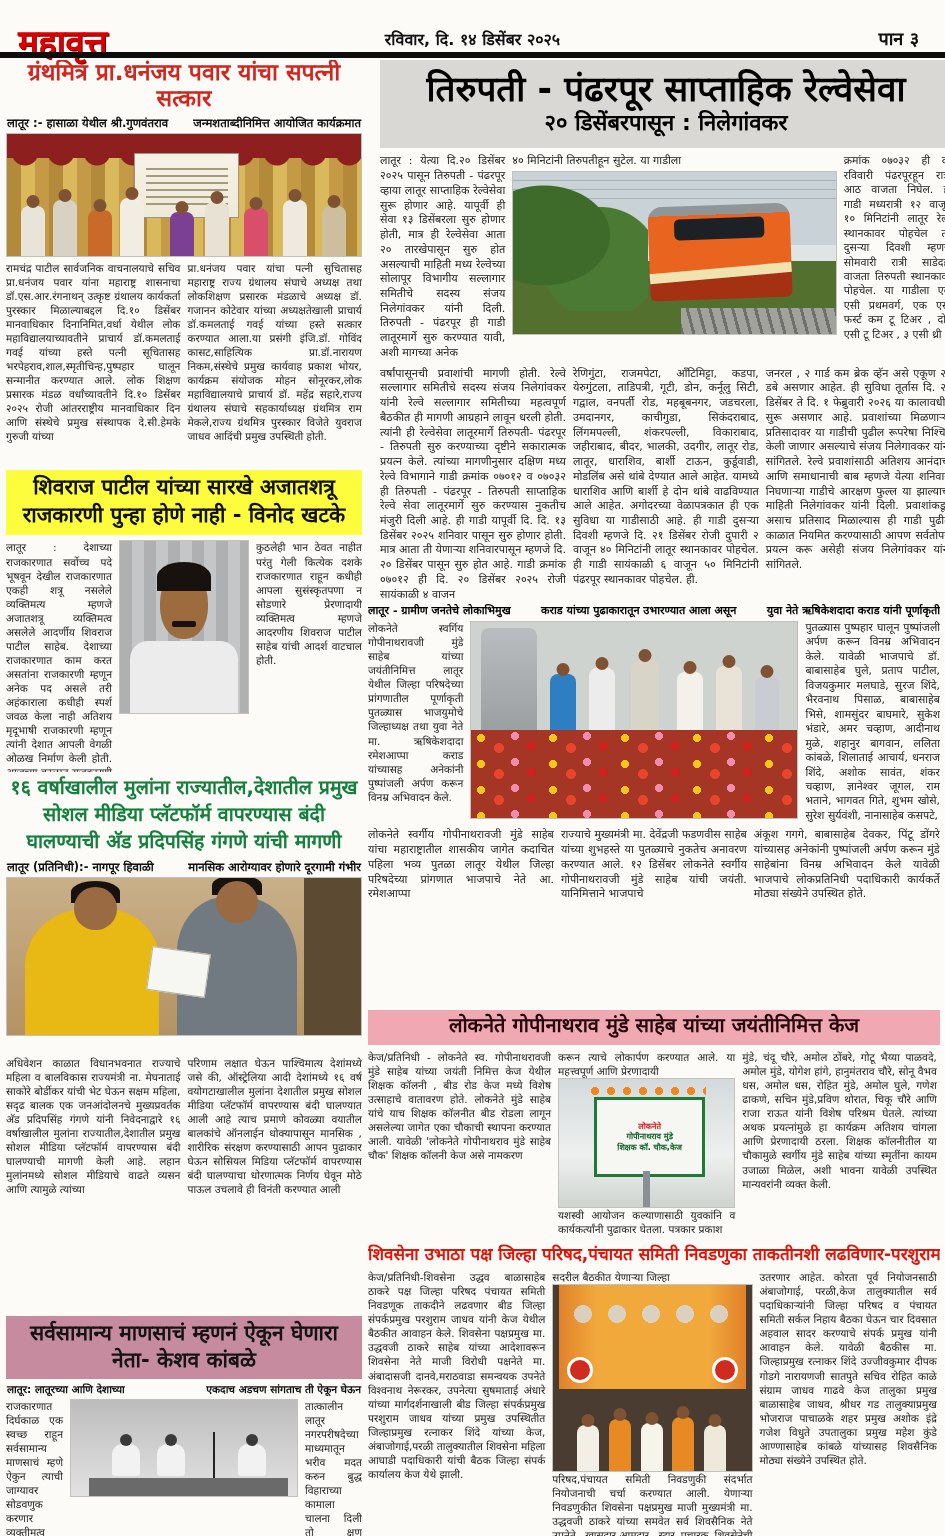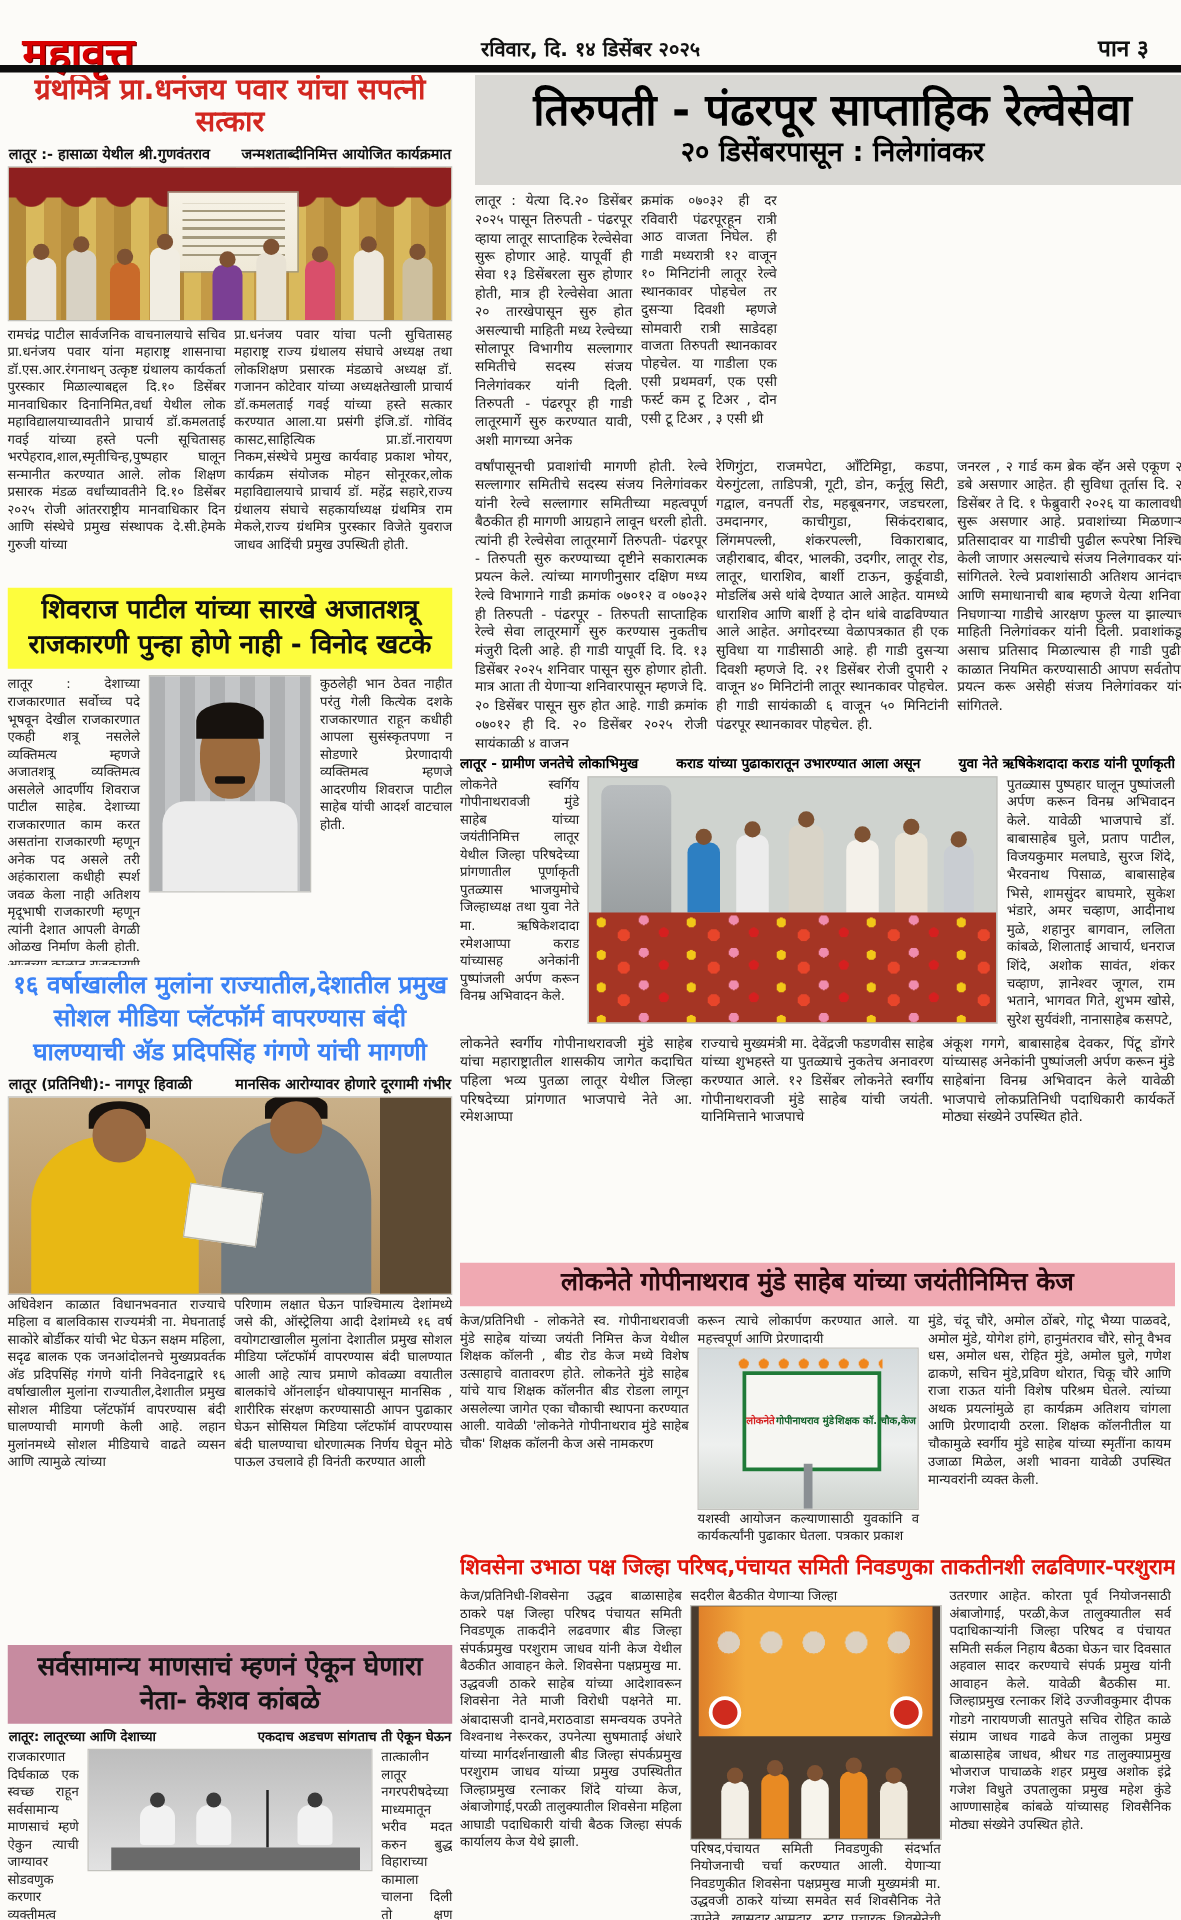--- a/index.html
+++ b/index.html
@@ -48,21 +48,21 @@
   
   #art-shivraj{left:6px;top:470px;width:356px;height:302px;}
   #art-shivraj .hl{background:#fdfd3d;color:#101010;font-size:21px;line-height:1.32;padding:4px 2px 6px;}
   .photo-portrait{width:128px;height:172px;flex:none;background:repeating-linear-gradient(90deg,#aeb0b2 0 12px,#c4c6c8 12px 24px);}
   .p-body{position:absolute;bottom:0;left:8%;width:84%;height:42%;background:#ececec;border-radius:18px 18px 0 0;}
   .p-head{position:absolute;top:17%;left:31%;width:38%;height:40%;background:#9c6b3e;border-radius:46%;}
   .p-hair{position:absolute;top:12%;left:29%;width:42%;height:17%;background:#17120e;border-radius:50% 50% 0 0;}
   .p-mus{position:absolute;top:46%;left:41%;width:18%;height:4%;background:#17120e;border-radius:2px;}
   
   #art-social{left:6px;top:775px;width:356px;height:483px;}
-  #art-social .hl{color:#3b82f6;font-size:19.5px;line-height:1.38;}
+  #art-social .hl{color:#15803d;font-size:19.5px;line-height:1.38;}
   .photo-social{height:157px;background:linear-gradient(#c9b089,#b49263);}
   .s-door{position:absolute;right:0;top:0;width:16%;height:100%;background:#5d4a33;}
   .s-woman{position:absolute;bottom:0;left:5%;width:38%;height:80%;background:#e8b814;border-radius:45% 40% 0 0;}
   .s-whead{position:absolute;top:6%;left:19%;width:12%;height:27%;background:#9a6a42;border-radius:50%;}
   .s-whair{position:absolute;top:2%;left:18%;width:14%;height:14%;background:#17120e;border-radius:50% 50% 0 0;}
   .s-man{position:absolute;bottom:0;right:18%;width:34%;height:88%;background:#707a80;border-radius:40% 45% 0 0;}
   .s-mhead{position:absolute;top:2%;right:29%;width:12%;height:27%;background:#9a6a42;border-radius:50%;}
   .s-mhair{position:absolute;top:-2%;right:28%;width:14%;height:13%;background:#17120e;border-radius:50% 50% 0 0;}
   .s-paper{position:absolute;left:40%;top:46%;width:16%;height:27%;background:#f6f6f2;border:1px solid #b5b2a6;transform:rotate(8deg);}
   
@@ -85,21 +85,21 @@
                            radial-gradient(circle 4px at 60px 16px,#d61f1f 98%,transparent);
           background-size:72px 26px;}
   .dl3{display:flex;justify-content:space-between;font-weight:bold;font-size:11px;margin:2px 0 4px;}
   
   #art-kej{left:368px;top:1010px;width:572px;height:231px;}
   .kej-hlblock{background:#f0a9b2;color:#27090d;padding:3px 0 7px;}
   .kej-hlblock .l1{font-size:20px;line-height:1.25;}
   .kej-hlblock .l2{font-size:21px;line-height:1.25;}
   .photo-sign{height:128px;background:linear-gradient(#d4dadc,#eef0ef 60%,#cfd4cf);}
   .g-board{position:absolute;left:20%;top:14%;width:60%;height:58%;background:#f6f6f2;border:3px solid #1f7a38;
-           display:flex;flex-direction:row;align-items:center;gap:1px;}
+           display:flex;flex-direction:column;align-items:center;justify-content:center;gap:1px;}
   .g-board span{font-size:8px;font-weight:bold;line-height:1.2;white-space:nowrap;}
   .g-l1{color:#d41f1f;} .g-l2,.g-l3{color:#14622b;}
   .g-garland{position:absolute;left:16%;top:5%;width:68%;height:10%;
              background:radial-gradient(circle 4px at 8px 5px,#f0861c 98%,transparent);background-size:16px 12px;background-repeat:repeat-x;}
   .g-pole{position:absolute;left:48%;top:72%;width:4%;height:28%;background:#8a8f93;}
   
   #art-shivsena{left:368px;top:1243px;width:572px;height:293px;}
   #art-shivsena .hl{color:#e0150a;font-size:17px;line-height:1.3;white-space:nowrap;}
   .photo-sena{height:186px;background:#4a3c30;}
   .v-banner{position:absolute;top:0;left:3%;right:3%;height:56%;background:linear-gradient(90deg,#e0812a,#f2a93c 20% 80%,#e0812a);}
@@ -147,20 +147,32 @@
     </div>
   </section>
 
   <section class="art" id="art-train">
     <div class="train-hlblock">
       <h2 class="hl l1">तिरुपती - पंढरपूर  साप्ताहिक रेल्वेसेवा</h2>
       <h2 class="hl l2">२० डिसेंबरपासून  : निलेगांवकर</h2>
     </div>
     <div class="row" style="margin-top:6px;">
       <div class="bt" style="width:22%;font-size:11px;">लातूर : येत्या दि.२० डिसेंबर २०२५ पासून तिरुपती - पंढरपूर व्हाया लातूर साप्ताहिक रेल्वेसेवा सुरू होणार आहे. यापूर्वी ही सेवा १३ डिसेंबरला सुरु होणार होती, मात्र ही रेल्वेसेवा आता २० तारखेपासून सुरु होत असल्याची माहिती मध्य रेल्वेच्या सोलापूर विभागीय सल्लागार समितीचे सदस्य संजय निलेगांवकर यांनी दिली. तिरुपती - पंढरपूर ही गाडी लातूरमार्गे सुरु करण्यात यावी, अशी मागच्या अनेक</div>
+      <div style="width:57%;">
+        <div class="bt" style="font-size:11px;margin-bottom:2px;">४० मिनिटांनी तिरुपतीहून सुटेल. या गाडीला</div>
+        <div class="photo photo-train">
+          <div class="t-wires"></div>
+          <div class="t-trees"></div>
+          <div class="t-loco">
+            <div class="t-wind"></div>
+            <div class="t-stripe"></div>
+          </div>
+          <div class="t-track"></div>
+        </div>
+      </div>
       <div class="bt" style="width:19%;font-size:10.8px;">क्रमांक ०७०३२ ही दर रविवारी पंढरपूरहून रात्री आठ वाजता निघेल. ही गाडी मध्यरात्री १२ वाजून १० मिनिटांनी लातूर रेल्वे स्थानकावर पोहचेल तर दुसऱ्या दिवशी म्हणजे सोमवारी रात्री साडेदहा वाजता तिरुपती स्थानकावर पोहचेल. या गाडीला एक एसी प्रथमवर्ग, एक एसी फर्स्ट कम टू टिअर , दोन एसी टू टिअर , ३ एसी थ्री</div>
     </div>
     <div class="row" style="margin-top:6px;">
       <div class="bt" style="width:32.5%;font-size:11px;">वर्षांपासूनची प्रवाशांची मागणी होती. रेल्वे सल्लागार समितीचे सदस्य संजय निलेगांवकर यांनी रेल्वे सल्लागार समितीच्या महत्वपूर्ण बैठकीत ही मागणी आग्रहाने लावून धरली होती. त्यांनी ही रेल्वेसेवा लातूरमार्गे तिरुपती- पंढरपूर - तिरुपती सुरु करण्याच्या दृष्टीने सकारात्मक प्रयत्न केले. त्यांच्या मागणीनुसार दक्षिण मध्य रेल्वे विभागाने गाडी क्रमांक ०७०१२ व ०७०३२ ही तिरुपती - पंढरपूर - तिरुपती साप्ताहिक रेल्वे सेवा लातूरमार्गे सुरु करण्यास नुकतीच मंजुरी दिली आहे. ही गाडी यापूर्वी दि. दि. १३ डिसेंबर २०२५ शनिवार पासून सुरु होणार होती. मात्र आता ती येणाऱ्या शनिवारपासून म्हणजे दि. २० डिसेंबर पासून सुरु होत आहे. गाडी क्रमांक ०७०१२ ही दि. २० डिसेंबर २०२५ रोजी सायंकाळी ४ वाजून</div>
       <div class="bt" style="width:32.5%;font-size:11px;">रेणिगुंटा, राजमपेटा, ऑंटिमिट्टा, कडपा, येरुगुंटला, ताडिपत्री, गूटी, डोन, कर्नूलु सिटी, गद्वाल, वनपर्ती रोड, महबूबनगर, जडचरला, उमदानगर, काचीगुडा, सिकंदराबाद, लिंगमपल्ली, शंकरपल्ली, विकाराबाद, जहीराबाद, बीदर, भालकी, उदगीर, लातूर रोड, लातूर, धाराशिव, बार्शी टाऊन, कुर्डूवाडी, मोडलिंब असे थांबे देण्यात आले आहेत. यामध्ये धाराशिव आणि बार्शी हे दोन थांबे वाढविण्यात आले आहेत. अगोदरच्या वेळापत्रकात ही एक सुविधा या गाडीसाठी आहे. ही गाडी दुसऱ्या दिवशी म्हणजे दि. २१ डिसेंबर रोजी दुपारी २ वाजून ४० मिनिटांनी लातूर स्थानकावर पोहचेल. ही गाडी सायंकाळी ६ वाजून ५० मिनिटांनी पंढरपूर स्थानकावर पोहचेल. ही.</div>
       <div class="bt" style="width:32.5%;font-size:11px;">जनरल , २ गार्ड कम ब्रेक व्हॅन असे एकूण २४ डबे असणार आहेत. ही सुविधा तूर्तास दि. २० डिसेंबर ते दि. १ फेब्रुवारी २०२६ या कालावधीत सुरू असणार आहे. प्रवाशांच्या मिळणाऱ्या प्रतिसादावर या गाडीची पुढील रूपरेषा निश्चित केली जाणार असल्याचे संजय निलेगावकर यांनी सांगितले. रेल्वे प्रवाशांसाठी अतिशय आनंदाची आणि समाधानाची बाब म्हणजे येत्या शनिवारी निघणाऱ्या गाडीचे आरक्षण फुल्ल या झाल्याची माहिती निलेगांवकर यांनी दिली. प्रवाशांकडून असाच प्रतिसाद मिळाल्यास ही गाडी पुढील काळात नियमित करण्यासाठी आपण सर्वतोपरी प्रयत्न करू असेही संजय निलेगांवकर यांनी सांगितले.</div>
     </div>
   </section>
 
   <section class="art" id="art-shivraj">
@@ -187,21 +199,21 @@
     <div class="photo photo-social">
       <div class="s-door"></div>
       <div class="s-woman"></div>
       <div class="s-whair"></div>
       <div class="s-whead"></div>
       <div class="s-man"></div>
       <div class="s-mhair"></div>
       <div class="s-mhead"></div>
       <div class="s-paper"></div>
     </div>
-    <div class="row" style="margin-top:1px;">
+    <div class="row" style="margin-top:20px;">
       <div class="bt" style="width:49%;">अधिवेशन काळात विधानभवनात राज्याचे महिला व बालविकास राज्यमंत्री ना. मेघनाताई साकोरे बोर्डीकर यांची भेट घेऊन सक्षम महिला, सदृढ बालक एक जनआंदोलनचे मुख्यप्रवर्तक अ‍ॅड प्रदिपसिंह गंगणे यांनी निवेदनाद्वारे १६ वर्षाखालील मुलांना राज्यातील,देशातील प्रमुख सोशल मीडिया प्लॅटफॉर्म वापरण्यास बंदी घालण्याची मागणी केली आहे. लहान मुलांनमध्ये सोशल मीडियाचे वाढते व्यसन आणि त्यामुळे त्यांच्या</div>
       <div class="bt" style="width:49%;">परिणाम लक्षात घेऊन पाश्चिमात्य देशांमध्ये जसे की, ऑस्ट्रेलिया आदी देशांमध्ये १६ वर्ष वयोगटाखालील मुलांना देशातील प्रमुख सोशल मीडिया प्लॅटफॉर्म वापरण्यास बंदी घालण्यात आली आहे त्याच प्रमाणे कोवळ्या वयातील बालकांचे ऑनलाईन धोक्यापासून मानसिक , शारीरिक संरक्षण करण्यासाठी आपन पुढाकार घेऊन सोसियल मिडिया प्लॅटफॉर्म वापरण्यास बंदी घालण्याचा धोरणात्मक निर्णय घेवून मोठे पाऊल उचलावे ही विनंती करण्यात आली</div>
     </div>
   </section>
 
   <section class="art" id="art-keshav">
     <h2 class="hl">सर्वसामान्य माणसाचं म्हणनं ऐकून घेणारा नेता- केशव कांबळे</h2>
     <div class="spread" style="font-size:10.5px;">
       <span>लातूर: लातूरच्या आणि देशाच्या</span>
       <span>एकदाच अडचण सांगताच ती ऐकून घेऊन</span>

